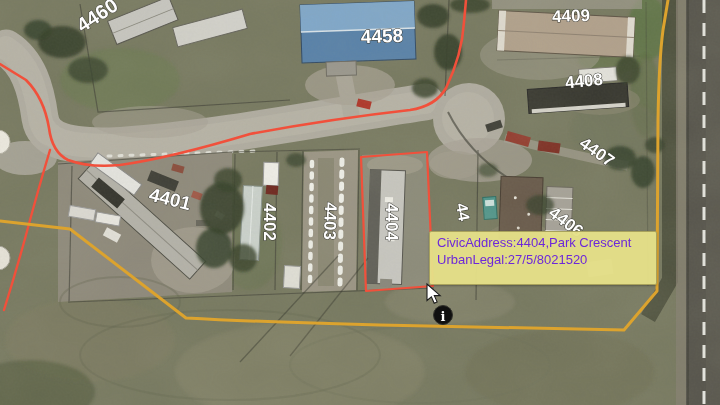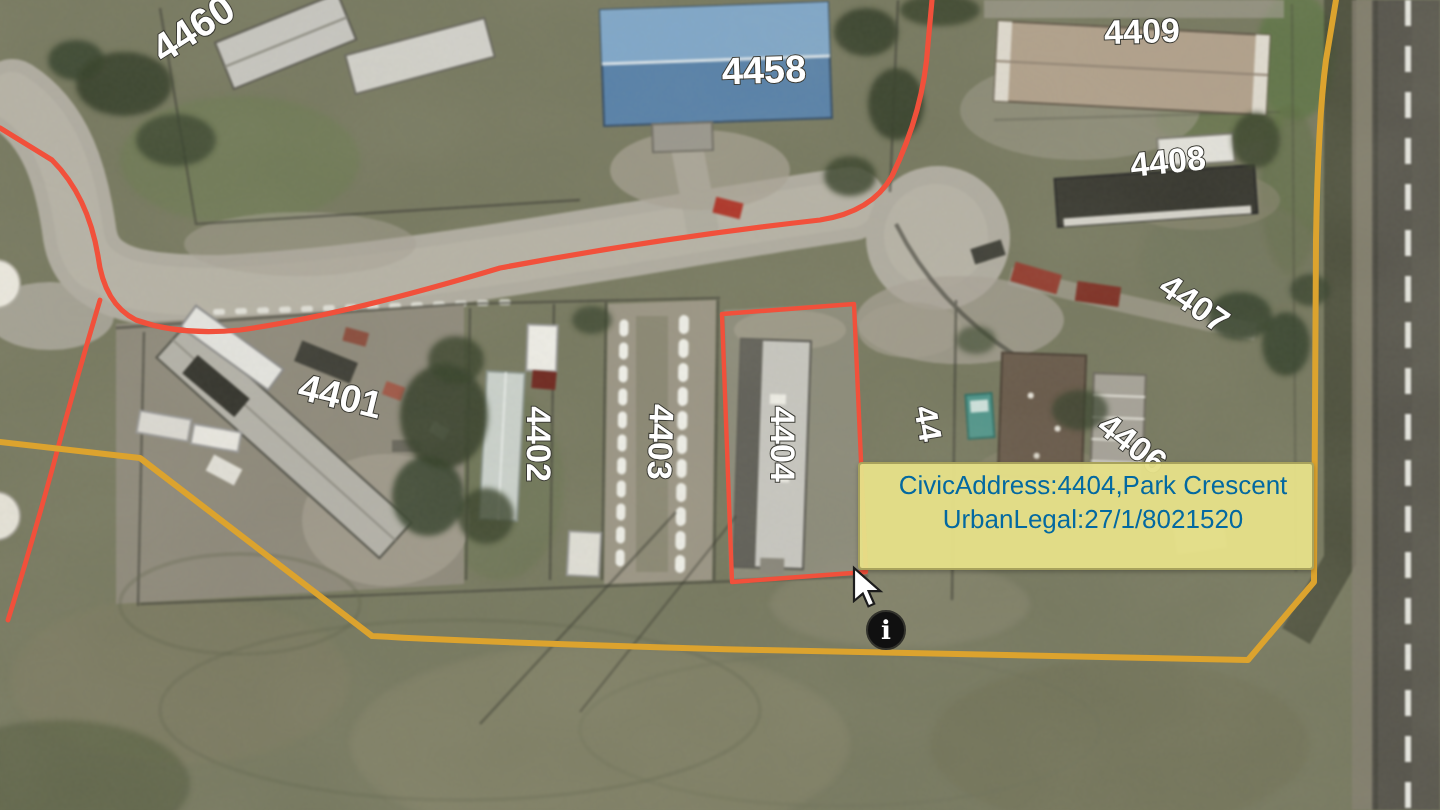--- a/index.html
+++ b/index.html
@@ -5,22 +5,22 @@
   html,body{margin:0;padding:0;background:#222;}
   .stage{position:relative;width:720px;height:405px;overflow:hidden;background:#76785f;
          font-family:"Liberation Sans",sans-serif;}
   .stage svg{position:absolute;left:0;top:0;display:block;}
   .plabel{font-family:"Liberation Sans",sans-serif;font-weight:700;fill:#ffffff;
           stroke:#3a3a33;stroke-width:1;paint-order:stroke fill;text-anchor:middle;}
   .imark-glyph{font-family:"DejaVu Serif",serif;font-weight:700;font-size:13px;fill:#ffffff;
           text-anchor:middle;}
   .tooltip{position:absolute;left:429px;top:231px;width:228px;height:54px;box-sizing:border-box;
            background:rgba(229,224,136,0.96);border:1px solid #a8a25c;border-radius:2px;
-           padding:2px 0 0 7px;font:400 13px/17px "Liberation Sans",sans-serif;color:#0369a1;
-           box-shadow:0 1px 2px rgba(0,0,0,.25);white-space:nowrap;overflow:hidden;text-align:center;}
+           padding:2px 0 0 7px;font:400 13px/17px "Liberation Sans",sans-serif;color:#6d28d9;
+           box-shadow:0 1px 2px rgba(0,0,0,.25);white-space:nowrap;overflow:hidden;}
 </style>
 </head>
 <body>
 
 <div class="stage">
 <svg width="720" height="405" viewBox="0 0 720 405" xmlns="http://www.w3.org/2000/svg">
   <defs>
     <filter id="speckle">
           <feTurbulence type="fractalNoise" baseFrequency="0.5" numOctaves="2" seed="3"></feTurbulence>
           <feColorMatrix type="matrix" values="0 0 0 0 0.32  0 0 0 0 0.33  0 0 0 0 0.26  0 0 0 0.22 0"></feColorMatrix>
@@ -282,15 +282,15 @@
     <circle cx="443" cy="315" r="9.5" fill="#101010" stroke="#32322c"></circle>
     <text x="443" y="316" class="imark-glyph" dominant-baseline="central">i</text>
   </g>
   <g transform="translate(427,284)">
     <path d="M0,0 L0,16.5 L4.4,12.8 L7.2,19.2 L10.1,17.9 L7.3,11.6 L13.2,11.6 Z" fill="#ffffff" stroke="#1c1c1c" stroke-width="1.1"></path>
   </g>
 </svg>
 
   <div class="tooltip">
     <div>CivicAddress:4404,Park Crescent</div>
-    <div>UrbanLegal:27/1/8021520</div>
+    <div>UrbanLegal:27/5/8021520</div>
   </div>
 </div>
 
 </body></html>

